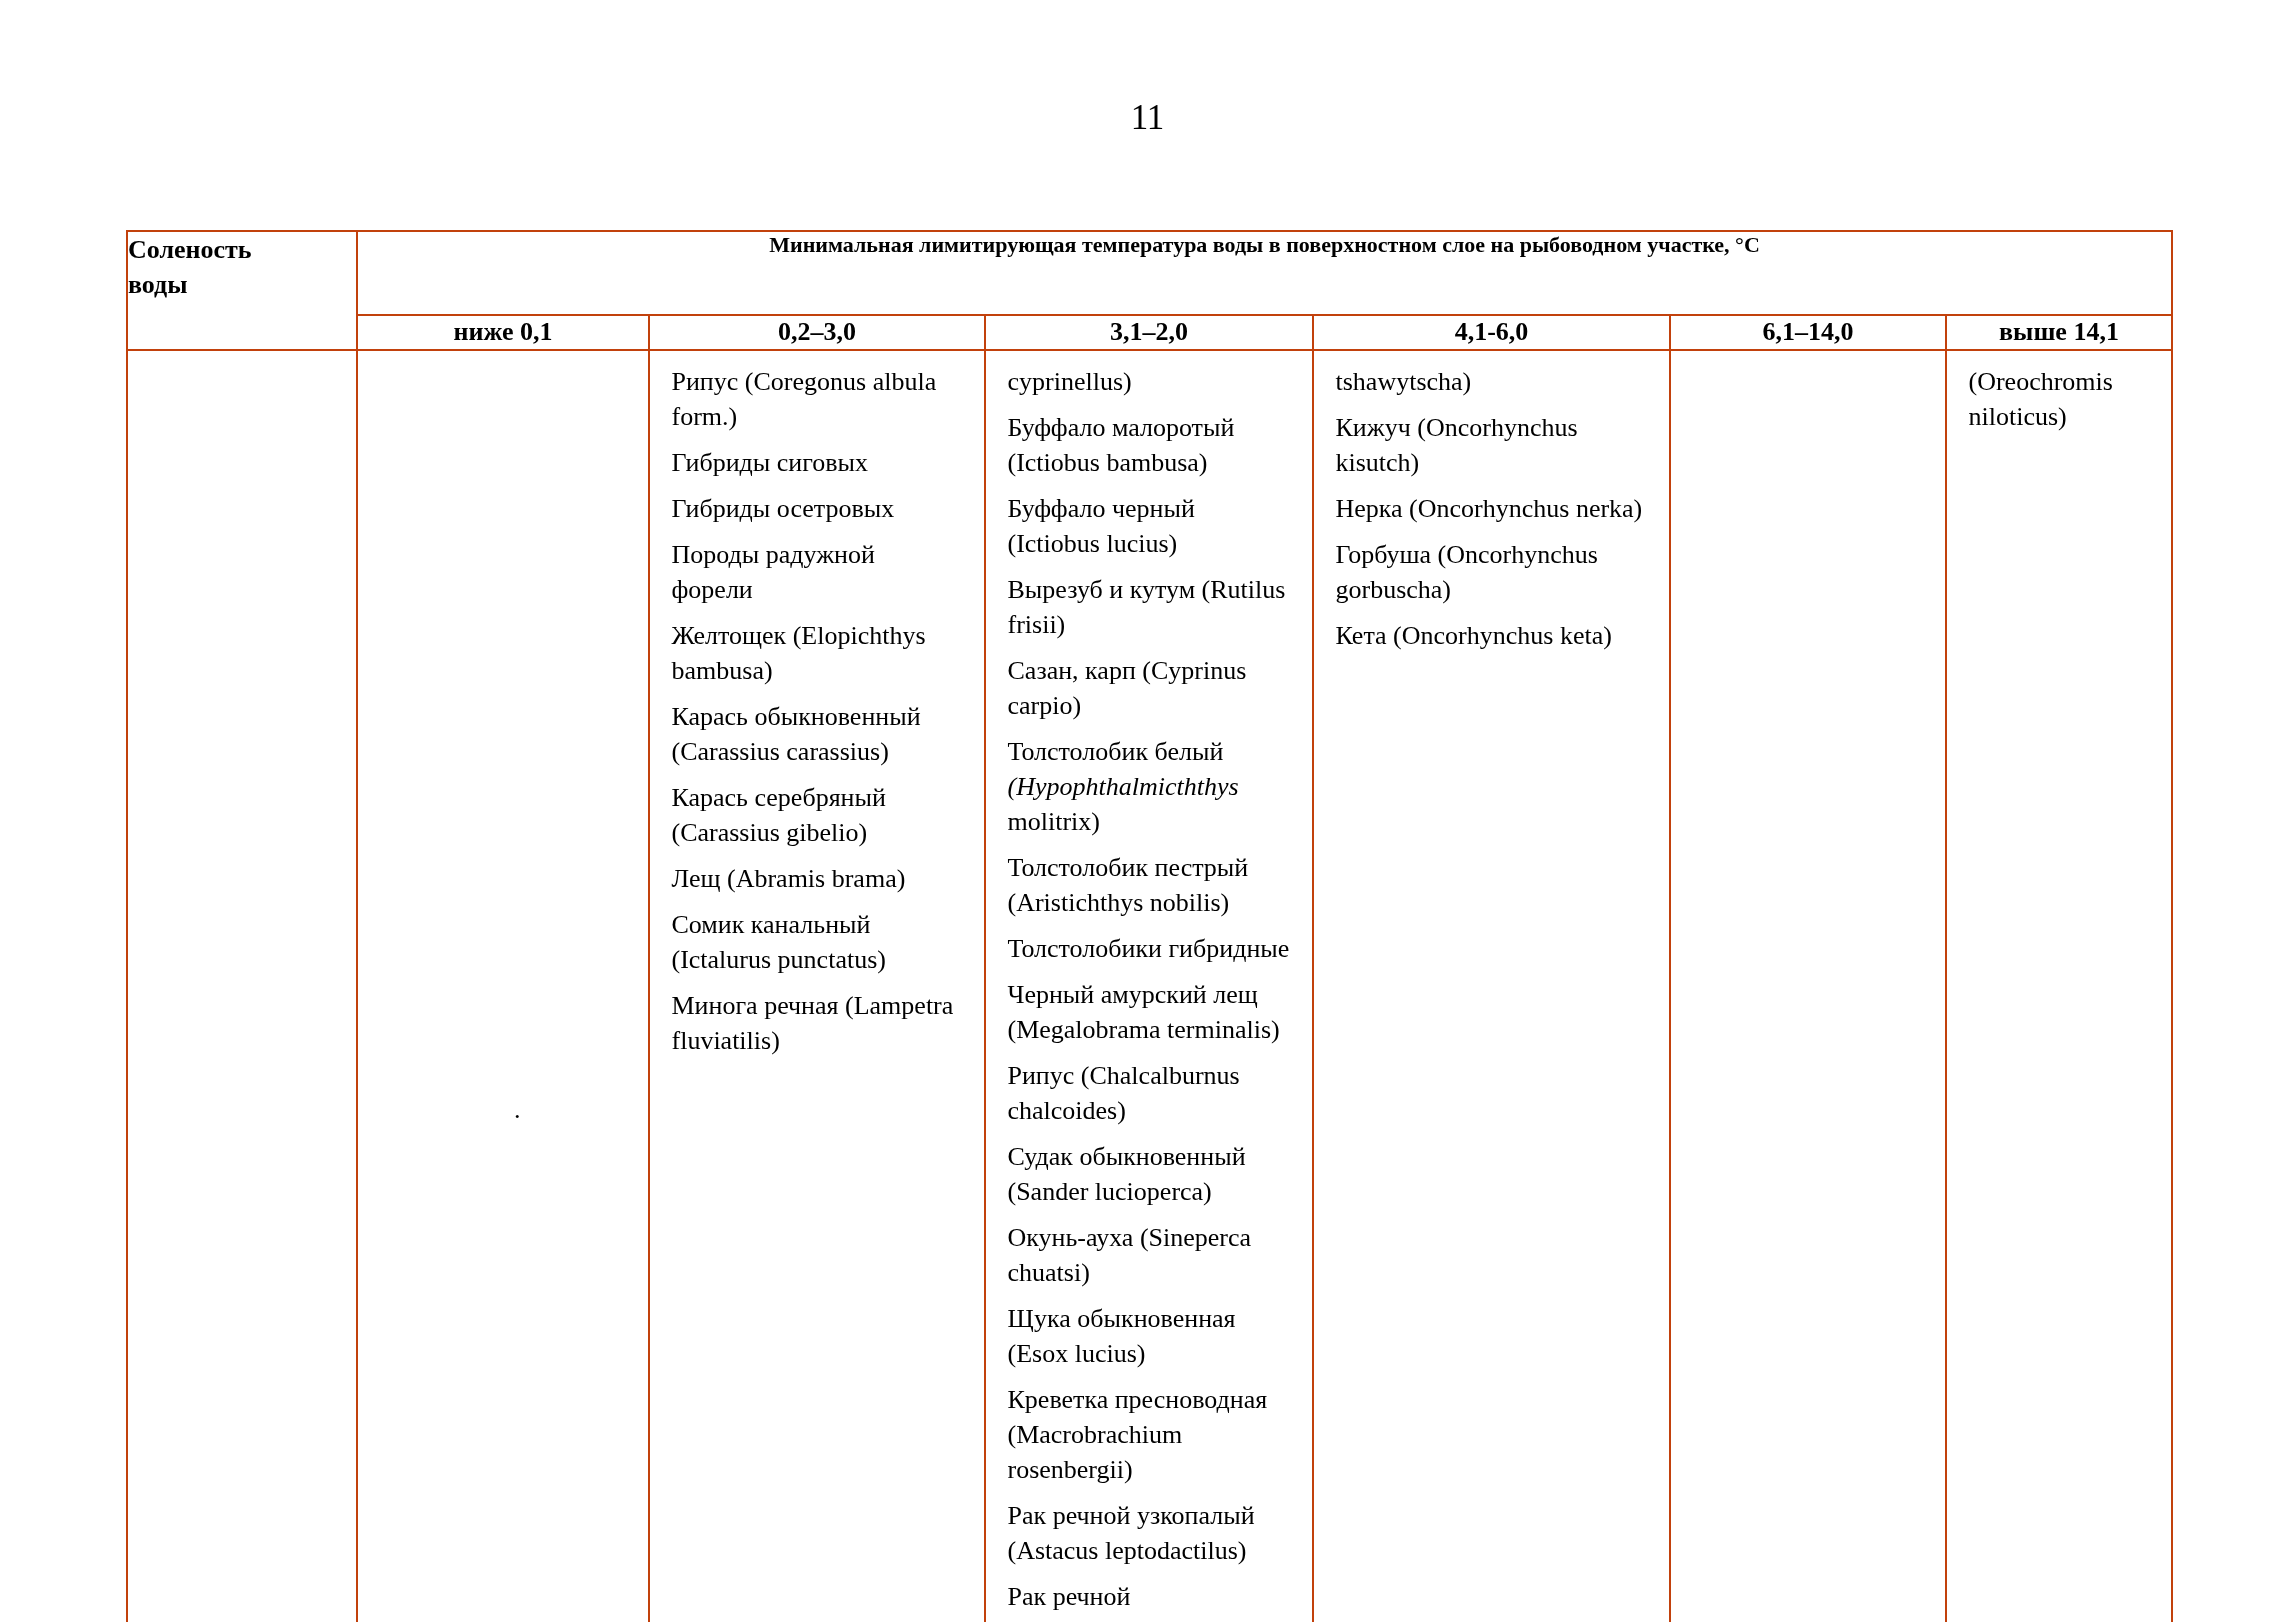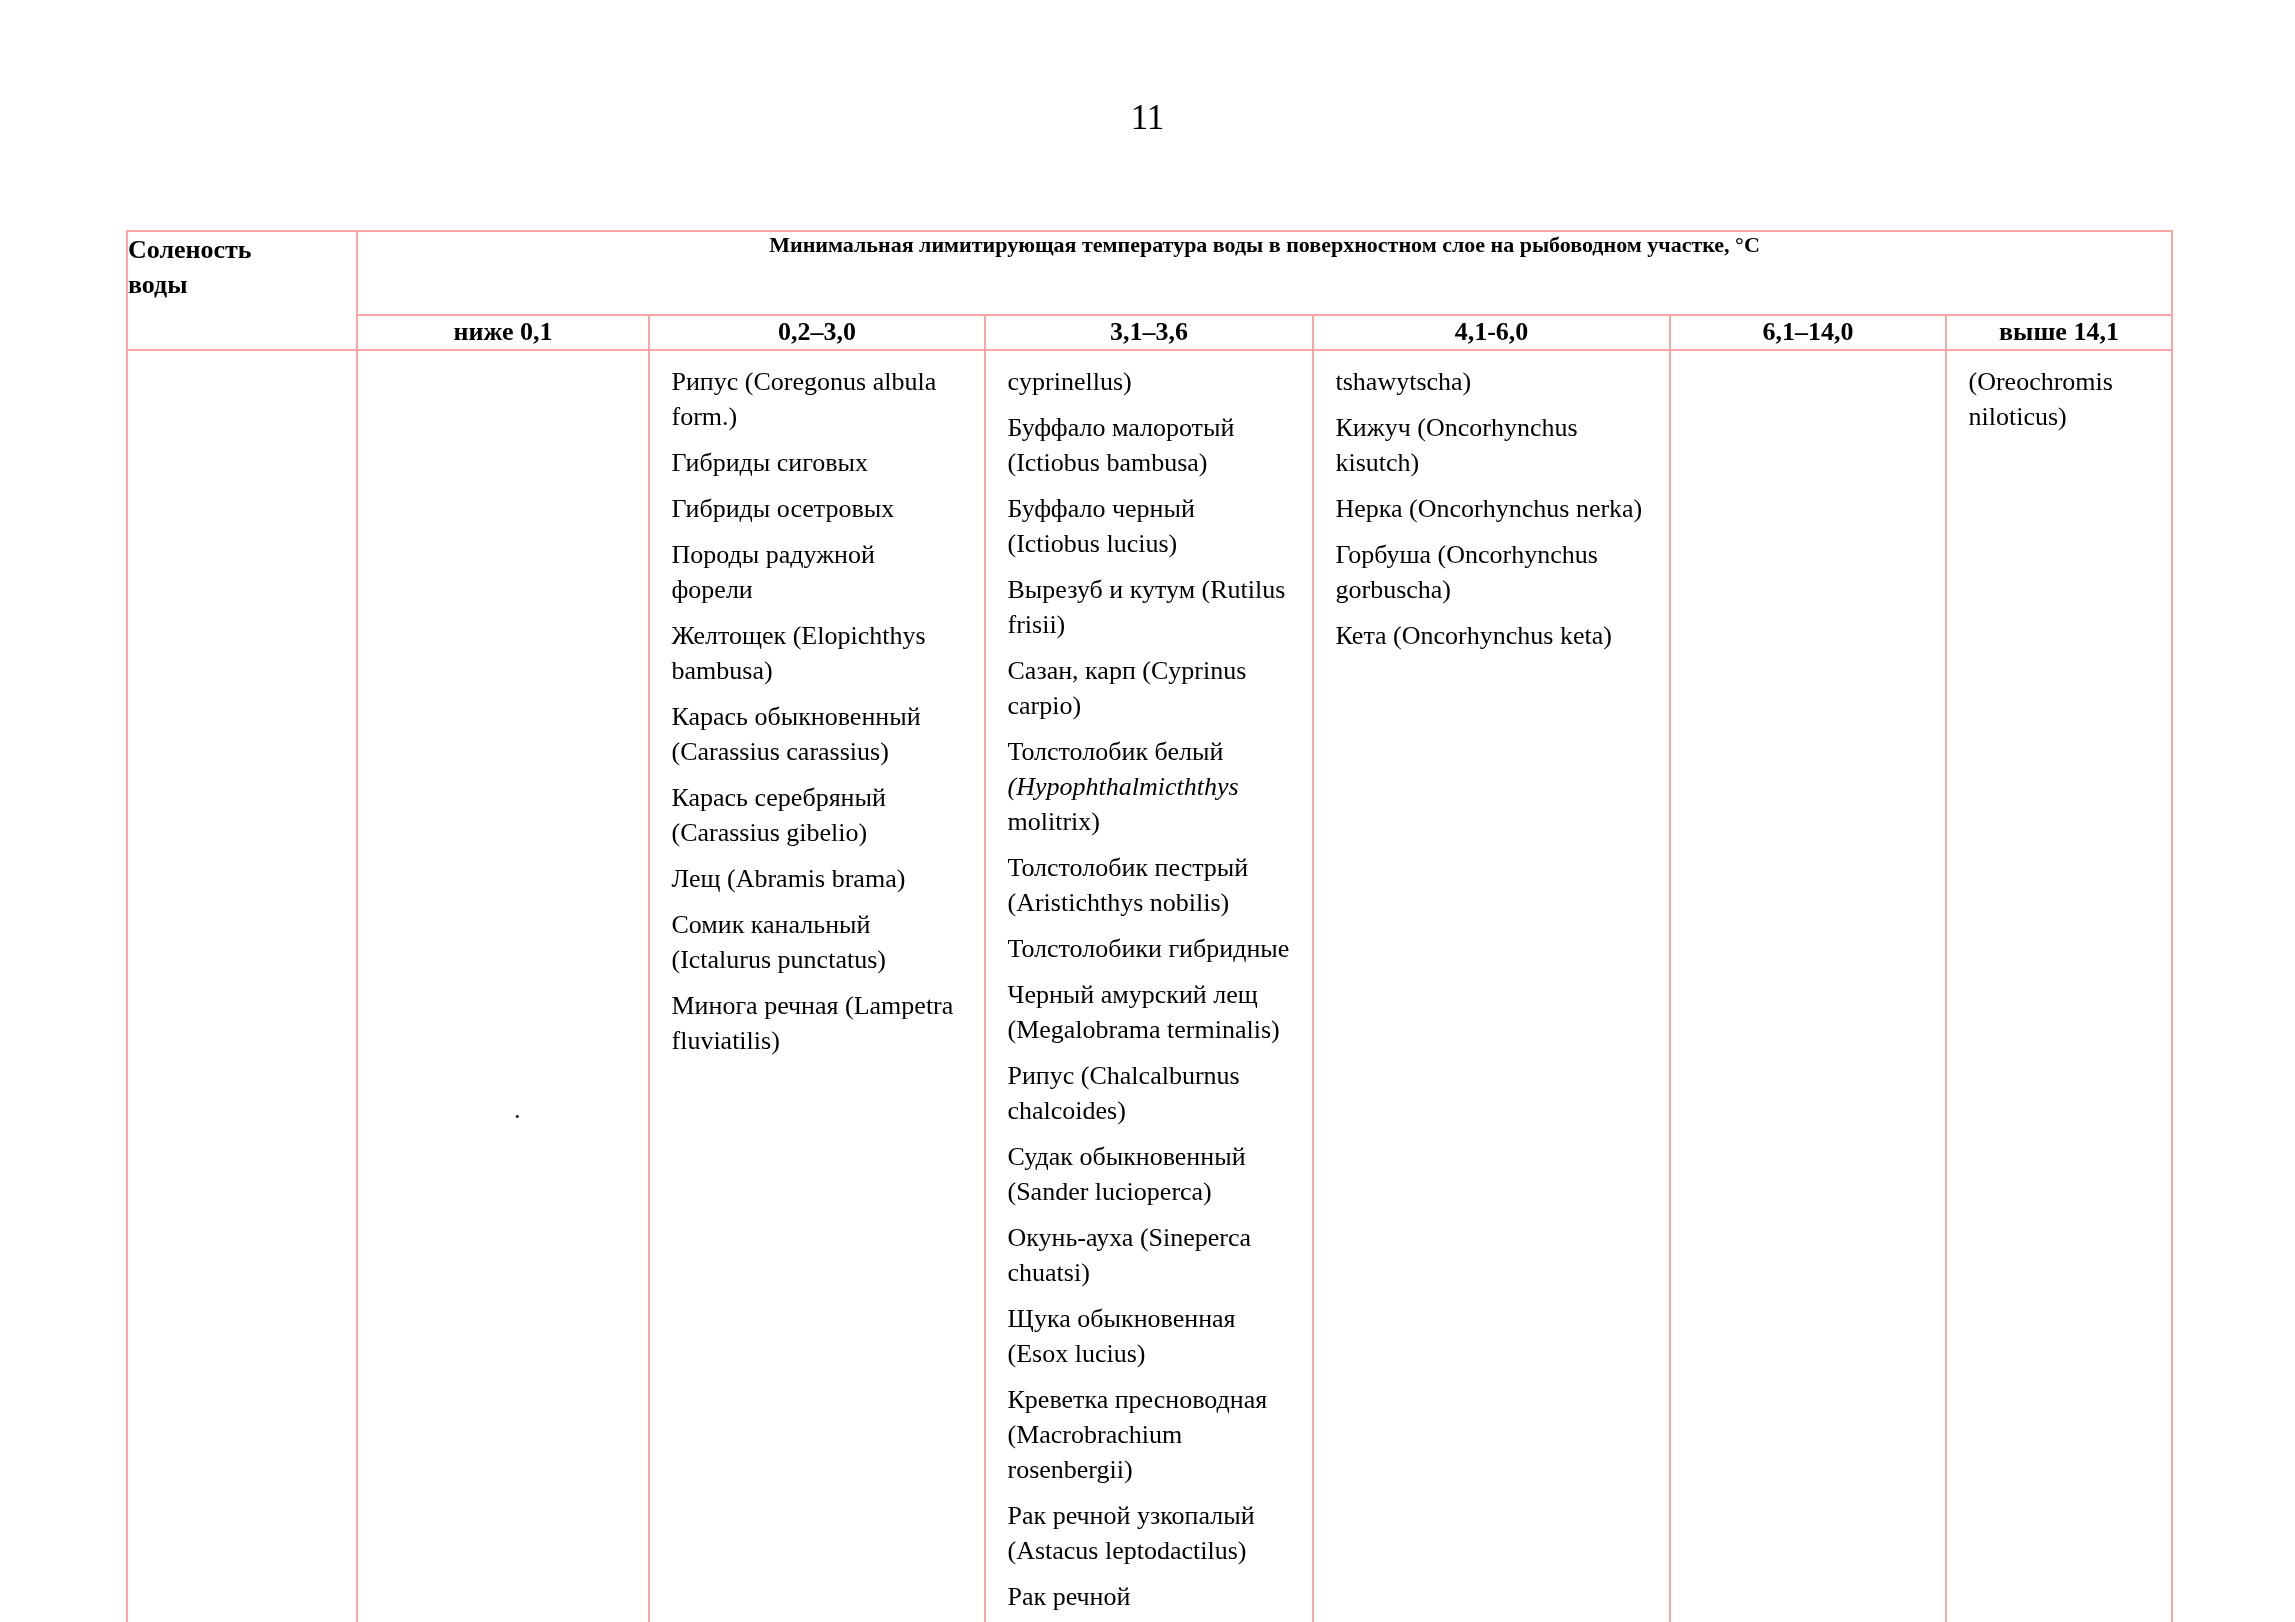--- a/index.html
+++ b/index.html
@@ -23,21 +23,21 @@
     line-height: 1.2;
   }
   table.doc-table {
     position: absolute;
     left: 126px;
     top: 230px;
     border-collapse: collapse;
     table-layout: fixed;
   }
   table.doc-table td {
-    border: 2px solid #fca5a5;
+    border: 2px solid #c2410c;
     vertical-align: top;
     padding: 0;
     overflow: hidden;
   }
   td.corner-cell {
     padding: 6.5px 10.5px;
     font-weight: bold;
     font-size: 26px;
     line-height: 35px;
     white-space: pre-line;
@@ -93,21 +93,21 @@
     </colgroup>
     <tbody>
       <tr>
         <td class="corner-cell" rowspan="2"><span>Соленость
 воды</span></td>
         <td class="main-header-cell" colspan="6"><span>Минимальная лимитирующая температура воды в поверхностном слое на рыбоводном участке, °С</span></td>
       </tr>
       <tr class="col-header-row">
         <td><span>ниже 0,1</span></td>
         <td><span>0,2–3,0</span></td>
-        <td><span>3,1–3,6</span></td>
+        <td><span>3,1–2,0</span></td>
         <td><span>4,1-6,0</span></td>
         <td><span>6,1–14,0</span></td>
         <td><span>выше 14,1</span></td>
       </tr>
       <tr class="body-row">
         <td></td>
         <td>
           <span class="stray-dot"><span>.</span></span>
         </td>
         <td>

